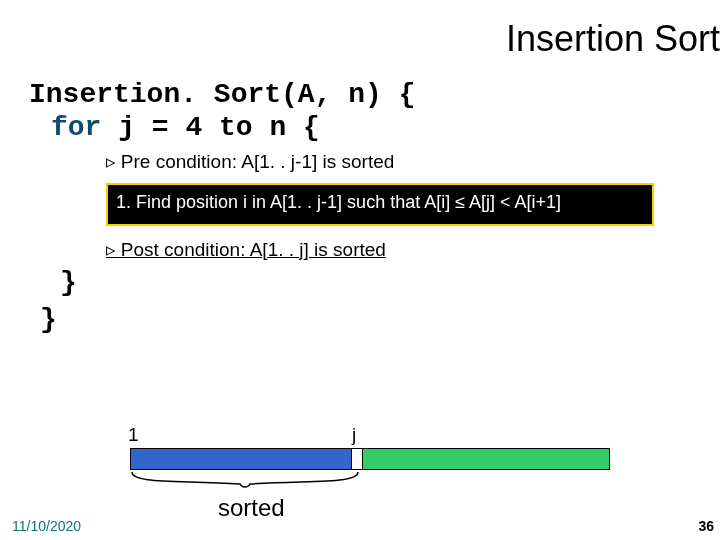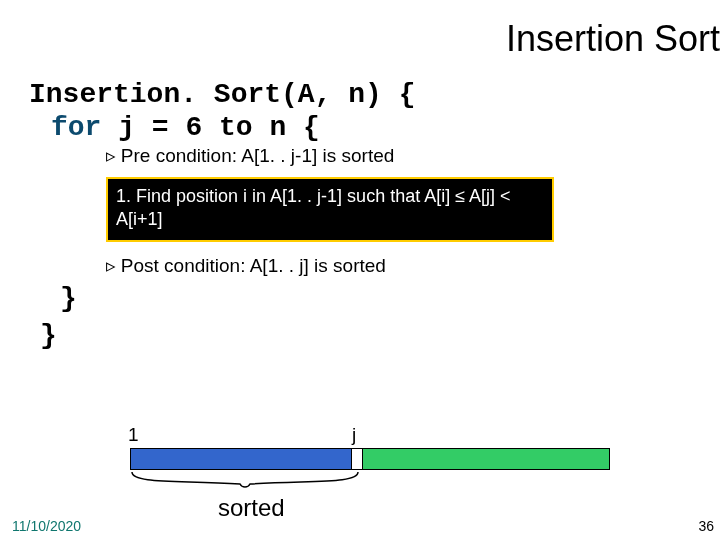--- a/index.html
+++ b/index.html
@@ -26,38 +26,40 @@
     font-weight: bold;
     line-height: 1.18;
   }
   .kw { color: #0c4a6e; }
   .annotation {
     margin-left: 106px;
     font-family: Arial, Helvetica, sans-serif;
     font-size: 19px;
     font-weight: 400;
     color: #000;
+    margin-top: 6px;
   }
   .stepsbox {
     margin-left: 106px;
     margin-top: 10px;
-    width: 448px;
+    width: 548px;
     border: 2.5px solid #ffcc00;
     background: #000;
     color: #fff;
     font-family: Arial, Helvetica, sans-serif;
     font-size: 18px;
     line-height: 1.25;
     padding: 6px 8px 10px 8px;
   }
   .post {
     margin-left: 106px;
     margin-top: 12px;
     font-family: Arial, Helvetica, sans-serif;
     font-size: 19px;
+    text-decoration: underline;
   }
   .brace-inner {
     margin-left: 60px;
     font-family: "Courier New", Courier, monospace;
     font-size: 28px;
     font-weight: bold;
     margin-top: 6px;
   }
   .brace-outer {
     margin-left: 40px;
@@ -106,31 +108,32 @@
     position: absolute;
     left: 12px; bottom: 6px;
     font-size: 14px;
     color: #0f766e;
   }
   .pagenum {
     position: absolute;
     right: 6px; bottom: 6px;
     font-size: 14px;
     color: #000;
+    font-weight: bold;
   }
 </style>
 </head>
 <body>
 
 <h1 class="title">Insertion Sort</h1>
 
 <div class="codeblock">
   <div>Insertion. Sort(A, n) {</div>
   <div style="padding-left:22px;">
-    <span class="kw">for</span><span> j = 6 to n {</span>
+    <span class="kw">for</span><span> j = 4 to n {</span>
   </div>
 </div>
 
 <div class="annotation">▹ Pre condition: A[1. . j-1] is sorted</div>
 
 <div class="stepsbox">
   <div>1. Find position i in A[1. . j-1] such that A[i] ≤ A[j] &lt; A[i+1]</div>
 </div>
 
 <div class="post">▹ Post condition: A[1. . j] is sorted</div>

